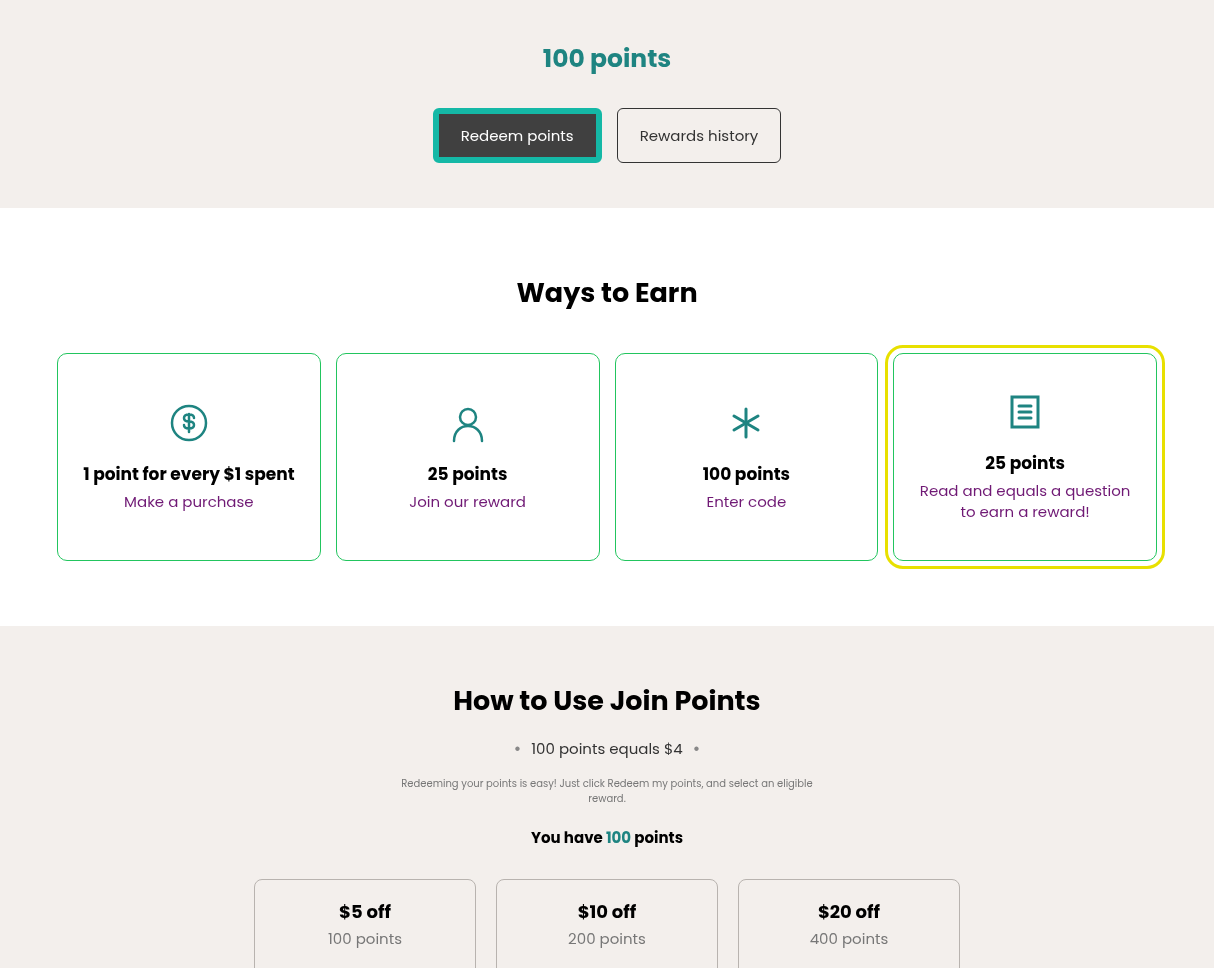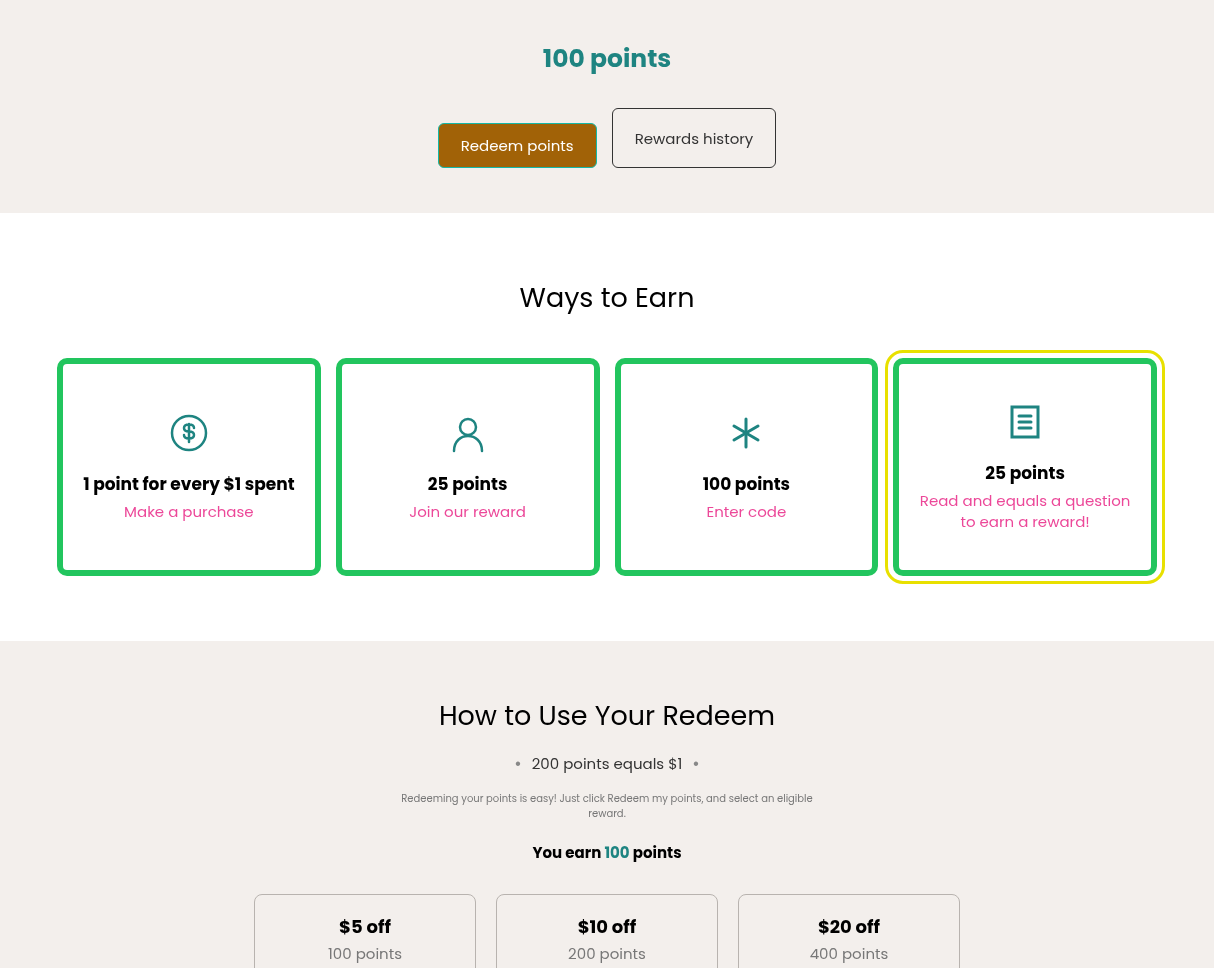--- a/index.html
+++ b/index.html
@@ -32,54 +32,53 @@
 
 .btn {
   padding: 10px 22px;
   font-size: 15px;
   border-radius: 6px;
   cursor: pointer;
   font-family: inherit;
 }
 
 .btn-primary {
-  background: #a16207;
+  background: #404040;
   color: #fff;
-  border: 1px solid #14b8a6;
-  margin-top: 15px;
+  border: 6px solid #14b8a6;
 }
 
 .btn-secondary {
   background: transparent;
   color: #333;
   border: 1px solid #333;
 }
 
 .earn-section {
   background: #fff;
   padding: 65px 50px 65px;
 }
 
 .section-title {
   text-align: center;
   font-size: 27px;
-  font-weight: 400;
+  font-weight: 700;
   margin-bottom: 40px;
 }
 
 .earn-grid {
   display: grid;
   grid-template-columns: repeat(4, 1fr);
   gap: 15px;
   max-width: 1100px;
   margin: 0 auto;
 }
 
 .earn-card {
-  border: 6px solid #22c55e;
+  border: 1px solid #22c55e;
   border-radius: 10px;
   padding: 38px 20px;
   text-align: center;
   min-height: 190px;
   display: flex;
   flex-direction: column;
   justify-content: center;
   align-items: center;
 }
 
@@ -97,21 +96,21 @@
   justify-content: center;
 }
 
 .earn-card-title {
   font-weight: 700;
   font-size: 17px;
   margin-bottom: 4px;
 }
 
 .earn-card-desc {
-  color: #ec4899;
+  color: #701a75;
   font-size: 15px;
   line-height: 1.4;
 }
 
 .use-section {
   background: #f3efec;
   padding: 55px 0 55px;
   text-align: center;
 }
 
@@ -232,29 +231,29 @@
         </svg>
       </div>
       <div class="earn-card-title">25 points</div>
       <div class="earn-card-desc">Read and equals a question to earn a reward!</div>
     </div>
 
   </div>
 </div>
 
 <div class="use-section">
-  <h2 class="section-title" style="margin-bottom:14px">How to Use Your Redeem</h2>
+  <h2 class="section-title" style="margin-bottom:14px">How to Use Join Points</h2>
   <div class="conversion-row">
     <span class="dot">•</span>
-    <span>200 points equals $1</span>
+    <span>100 points equals $4</span>
     <span class="dot">•</span>
   </div>
   <p class="redeem-desc">Redeeming your points is easy! Just click Redeem my points, and select an eligible reward.</p>
   <div class="you-have">
-    <span>You earn </span><span class="highlight">100</span><span> points</span>
+    <span>You have </span><span class="highlight">100</span><span> points</span>
   </div>
   <div class="redeem-grid">
 
     <div class="redeem-card">
       <div class="redeem-title">$5 off</div>
       <div class="redeem-cost">100 points</div>
 
     </div>
 
     <div class="redeem-card">

